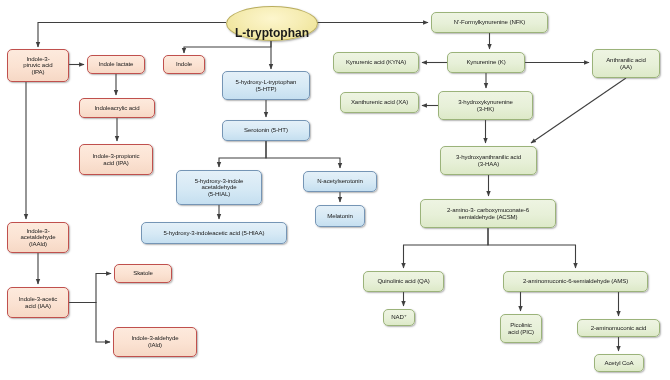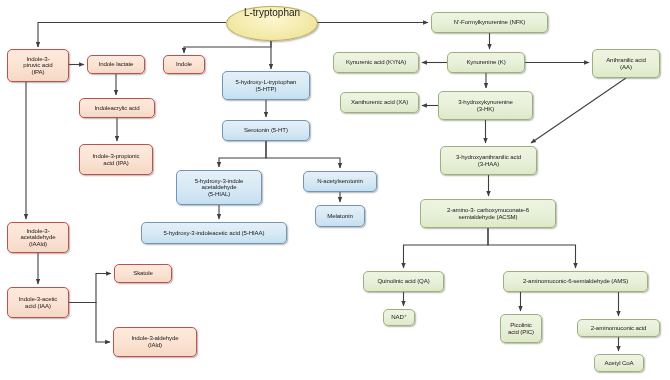--- a/index.html
+++ b/index.html
@@ -45,24 +45,25 @@
     background:linear-gradient(180deg,#eef4e2 0%,#e7f0d8 55%,#dde9c8 100%);
     border:1px solid #9bb37a;
   }
 
   
   .ellipse{
     position:absolute;
     border-radius:50%;
     background:radial-gradient(ellipse at 50% 35%,#fdf6cd 0%,#f6edb4 45%,#ece08c 100%);
     border:1px solid #b9ad5e;
-    display:flex;align-items:flex-start;justify-content:center;
-    font-size:10px;
+    display:flex;align-items:flex-end;justify-content:center;
+    font-size:12px;
     color:#1b1b1b;
     box-shadow:1px 1px 2px rgba(90,90,90,0.5);
+    font-weight:bold;
   }
 </style>
 </head>
 <body>
 
 <div id="stage">
   <svg class="edges" viewBox="0 0 670 380">
     <defs>
       <marker id="arrow" viewBox="0 0 10 10" refX="9" refY="5" markerWidth="5" markerHeight="5" orient="auto-start-reverse">
         <path d="M 0 1 L 10 5 L 0 9 z" fill="#3f3f3f"></path>

